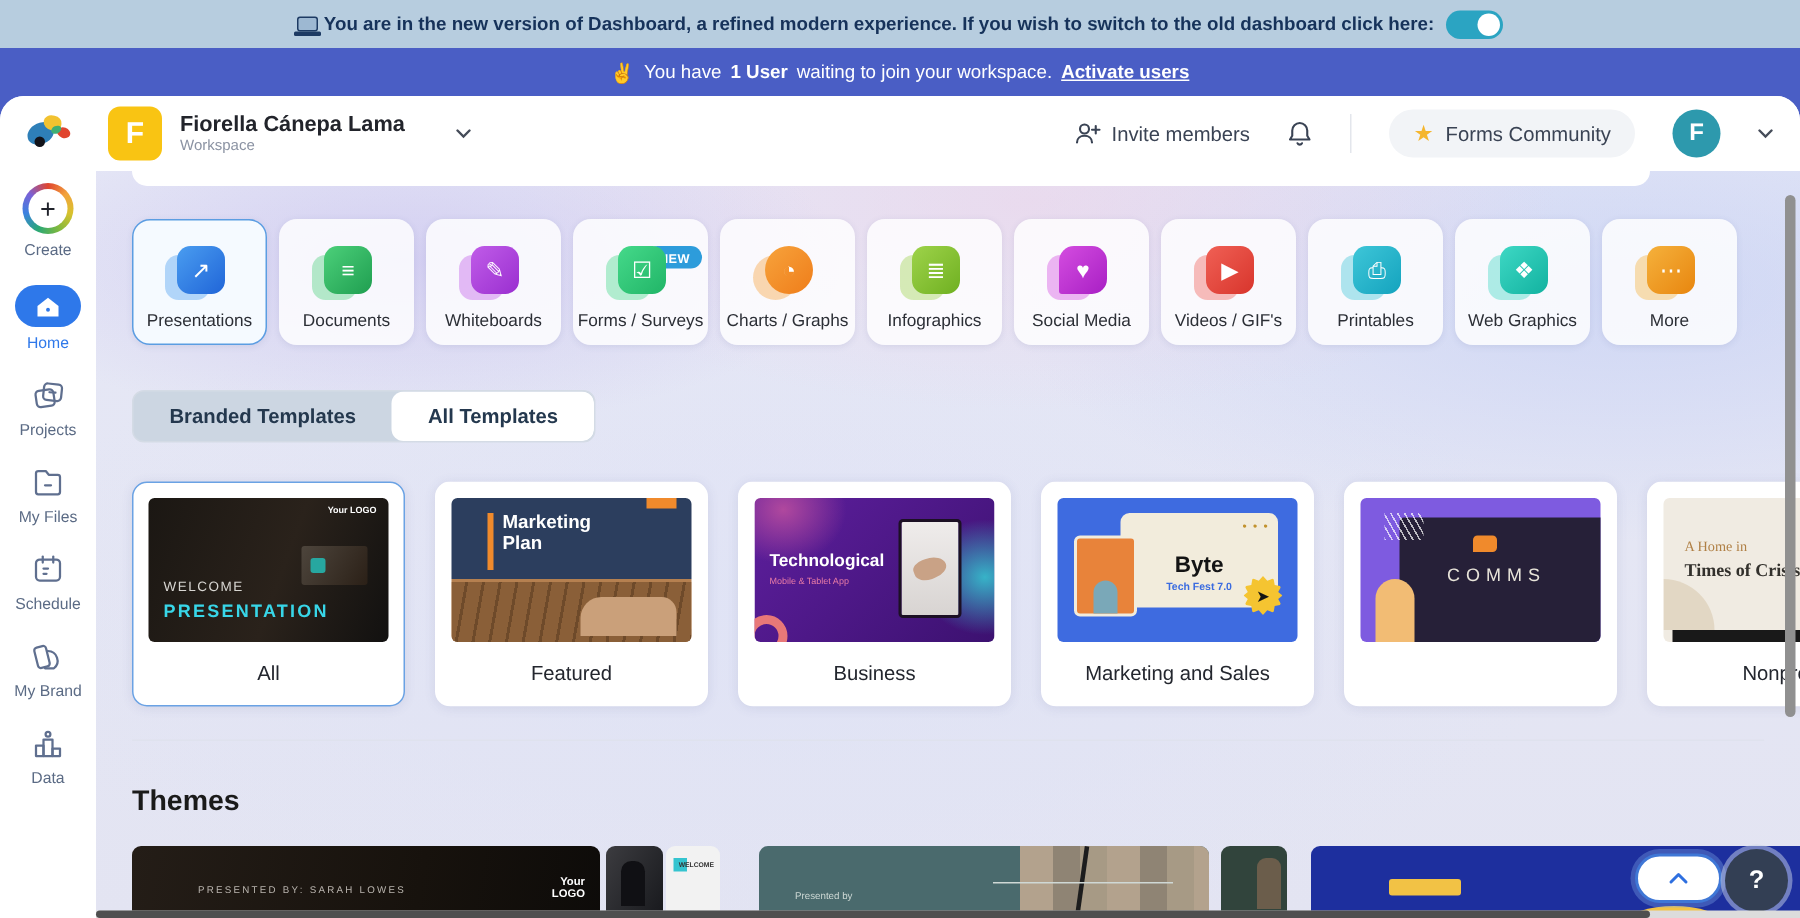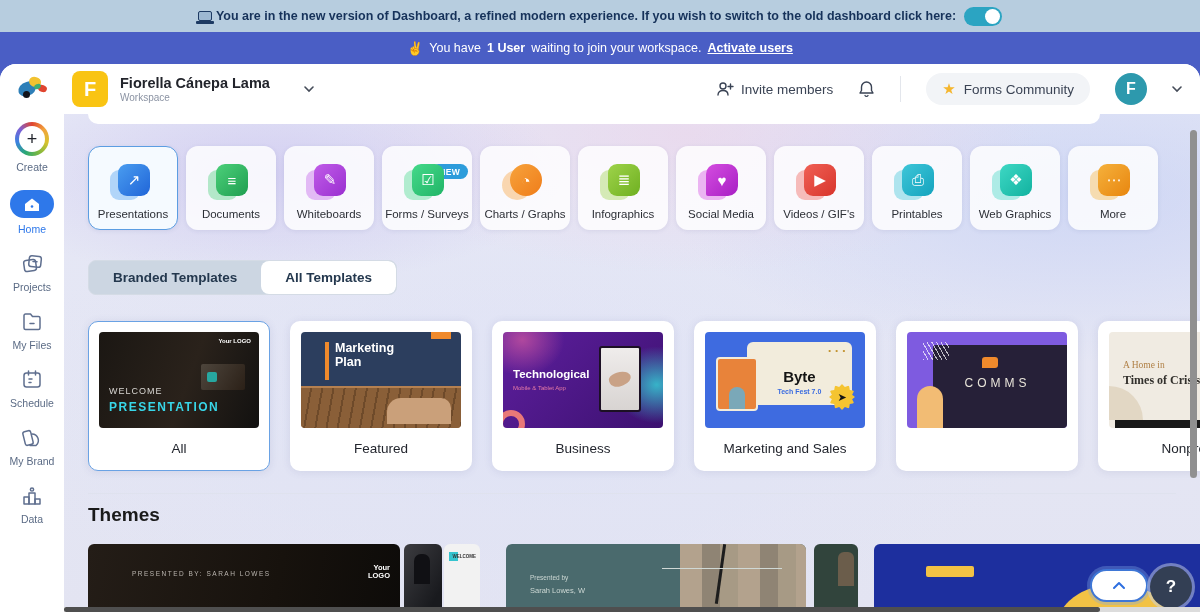--- a/index.html
+++ b/index.html
@@ -156,21 +156,21 @@
     background:repeating-linear-gradient(60deg, rgba(255,255,255,.7) 0 1px, transparent 1px 4px); }
 
   .th-np { background:#f0ebe2; }
   .th-np .l1 { position:absolute; left:14px; top:28px; font-family:"Liberation Serif",serif; color:#b08046; font-size:9.5px; }
   .th-np .l2 { position:absolute; left:14px; top:41px; font-family:"Liberation Serif",serif; color:#32302c; font-size:12px; font-weight:700; }
   .th-np .q { position:absolute; left:0; bottom:8px; width:34px; height:34px; background:#e2d7c4; border-radius:0 100% 0 0; }
   .th-np .strip { position:absolute; left:6px; bottom:0; width:92%; height:8px; background:#191919; }
 
   
   .divider { height:1px; background:#dfe2ee; margin-top:22px; }
-  .themes-head { font-size:19px; font-weight:700; color:#1a1a1a; margin-top:10px; }
+  .themes-head { font-size:19px; font-weight:700; color:#1a1a1a; margin-top:30px; }
   .themes-row { display:flex; margin-top:18px; height:70px; }
   .theme { border-radius:6px; overflow:hidden; position:relative; flex-shrink:0; height:90px; cursor:pointer; }
   .t-dark { width:312px; background:linear-gradient(100deg,#241d17,#17120d 60%,#0d0b09); }
   .t-dark .pby { position:absolute; left:44px; top:26px; color:#b9b4ae; font-size:6.5px; letter-spacing:1.5px; }
   .t-dark .lg { position:absolute; right:10px; top:20px; color:#fff; font-size:7.5px; font-weight:700; text-align:right; line-height:1.1; }
   .t-man { width:38px; margin-left:4px; background:linear-gradient(120deg,#3c3c40,#191a1e 70%); }
   .t-man::after { content:""; position:absolute; left:10px; top:10px; width:16px; height:30px; background:#101014; border-radius:7px 7px 0 0; }
   .t-welcome { width:36px; margin-left:2px; background:#f2f2f2; }
   .t-welcome .w { position:absolute; right:4px; top:10px; font-size:4.5px; font-weight:700; color:#333; }
   .t-welcome::before { content:""; position:absolute; left:5px; top:8px; width:9px; height:9px; background:#35c4cf; }

